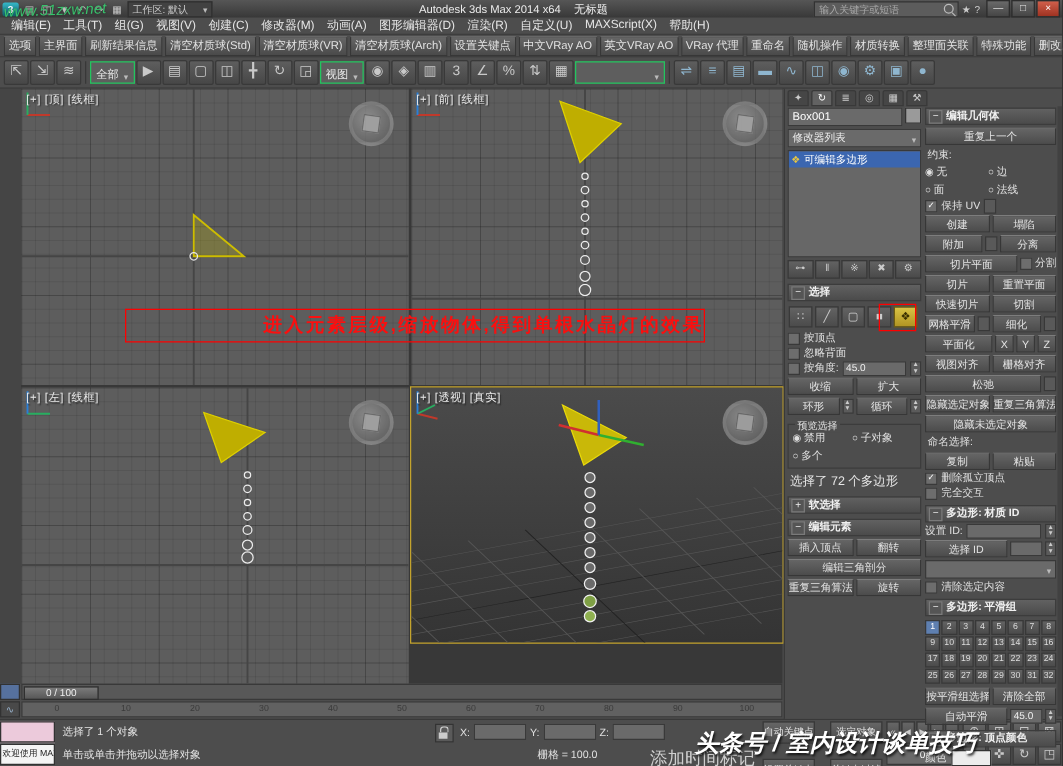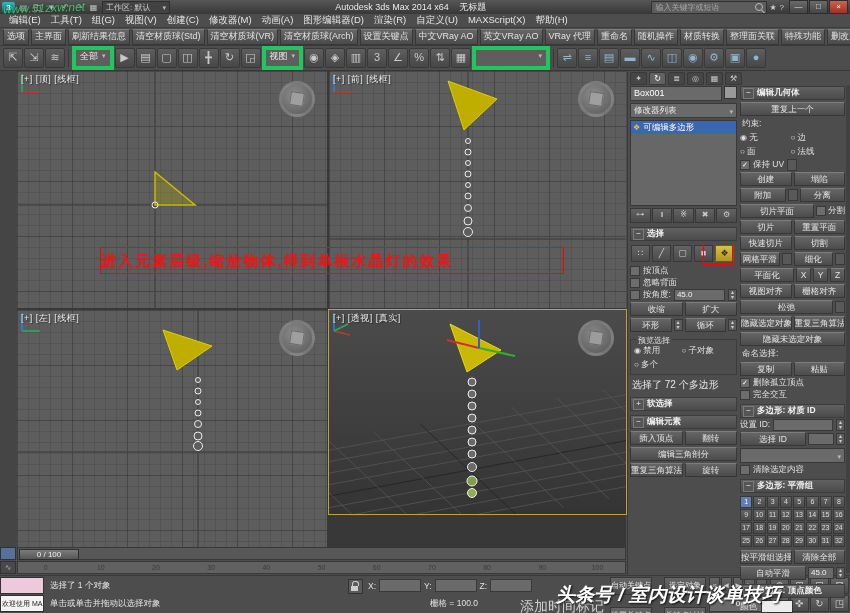--- a/index.html
+++ b/index.html
@@ -37,21 +37,21 @@
   .s-btn{background:linear-gradient(#666,#4a4a4a);border:1px solid #373737;border-top-color:#7c7c7c;color:#e2e2e2;
          font-size:9px;height:14px;line-height:13px;padding:0 3px;white-space:nowrap;border-radius:1px}
   
   .main-tb{position:absolute;left:0;top:46px;width:850px;height:25px;background:#4d4d4d;border-bottom:1px solid #383838;
            display:flex;align-items:center;gap:1px;padding:0 3px;box-sizing:border-box;overflow:hidden}
   .tb-group{display:flex;gap:1px}
   .tbi{width:18px;height:18px;background:linear-gradient(#5e5e5e,#474747);border:1px solid #393939;color:#c9c9c9;
        font-size:11px;line-height:17px;text-align:center;border-radius:2px;flex:0 0 auto}
   .tb-group.tint .tbi{color:#8fb6cf}
   .tb-sep{width:1px;height:18px;background:#383838;margin:0 2px;flex:0 0 auto}
-  .tb-dd{display:flex;align-items:flex-start;height:16px;background:#5e5e5e;border:4px solid #22c55e;font-size:9px;
+  .tb-dd{display:flex;align-items:flex-end;height:16px;background:#5e5e5e;border:1px solid #22c55e;font-size:9px;
          color:#e8e8e8;padding:0 4px;gap:4px;flex:0 0 auto}
   .tb-dd.wide{width:62px;justify-content:flex-end}
   
   .workarea{position:absolute;left:17px;top:71px;width:609px;height:476px;background:#383838}
   .left-strip{position:absolute;left:0;top:71px;width:17px;height:476px;background:#454545;border-right:1px solid #383838}
   .vp{position:absolute;background-color:#5d5d5d;overflow:hidden;
       background-image:linear-gradient(rgba(0,0,0,.09) 1px,transparent 1px),
                        linear-gradient(90deg,rgba(0,0,0,.09) 1px,transparent 1px),
                        linear-gradient(rgba(0,0,0,.16) 1px,transparent 1px),
                        linear-gradient(90deg,rgba(0,0,0,.16) 1px,transparent 1px);
@@ -60,21 +60,21 @@
   .vp-label{position:absolute;left:4px;top:2px;font-size:9px;color:#e9e9e9;letter-spacing:.5px;z-index:3;
             text-shadow:1px 1px 1px rgba(0,0,0,.45)}
   .vp svg{position:absolute;left:0;top:0}
   .vcube{position:absolute;top:10px;right:12px;width:30px;height:30px;border-radius:50%;
          border:3px solid rgba(155,155,155,.45);background:radial-gradient(circle at 40% 35%,#939393,#5a5a5a);
          opacity:.85;z-index:2}
   .vcube::after{content:"";position:absolute;left:8px;top:8px;width:12px;height:12px;background:#ababab;
                 border:1px solid #6e6e6e;transform:rotate(8deg)}
   .tripod{position:absolute;left:4px;bottom:4px;z-index:2}
   .annotation{position:absolute;left:100px;top:247px;width:462px;height:25px;border:1px solid #f00;color:#fb0f0f;
-              font-size:15px;font-weight:bold;text-align:left;line-height:25px;z-index:5;letter-spacing:2px;white-space:nowrap}
+              font-size:15px;font-weight:bold;text-align:right;line-height:25px;z-index:5;letter-spacing:2px;white-space:nowrap}
   
   .cmdpanel{position:absolute;left:627px;top:71px;width:223px;height:504px;background:#4d4d4d;border-left:1px solid #393939;box-sizing:border-box;z-index:4}
   .panel-scroll{position:absolute;right:0;top:14px;width:4px;height:488px;background:#414141}
   .cmd-tabs{display:flex;gap:2px;height:13px;padding:1px 2px}
   .cmd-tab{width:15px;height:11px;font-size:8px;line-height:11px;text-align:center;color:#ccc;background:#464646;
            border:1px solid #393939;border-radius:2px 2px 0 0}
   .cmd-tab:nth-child(2){background:#626262;color:#fff}
   .col{position:absolute;top:15px;display:flex;flex-direction:column;gap:2px}
   .col1{left:2px;width:107px}
   .col2{left:112px;width:105px}

